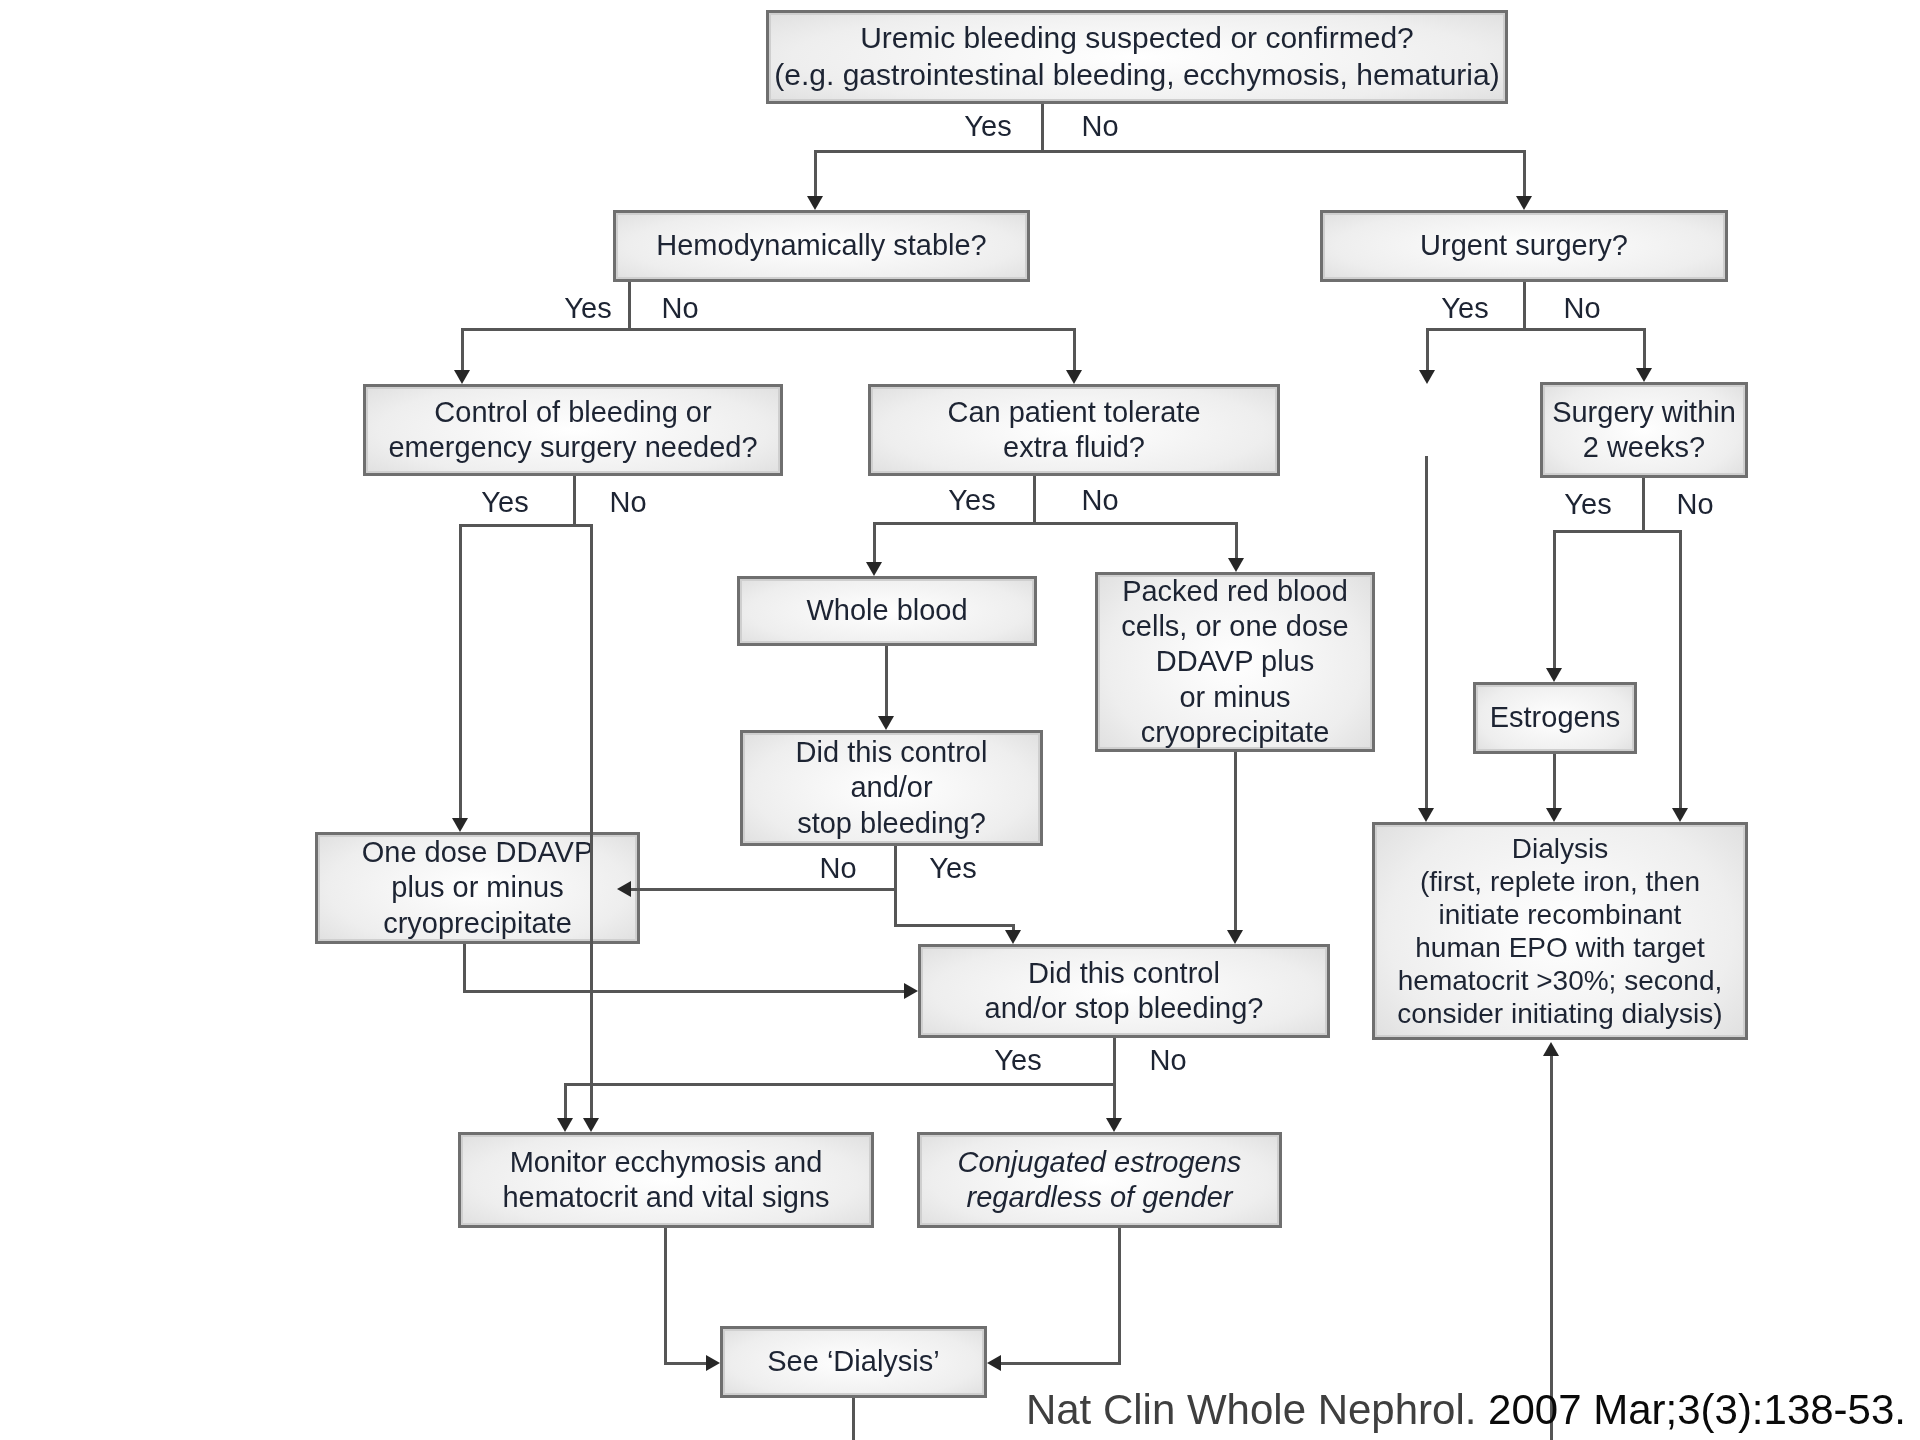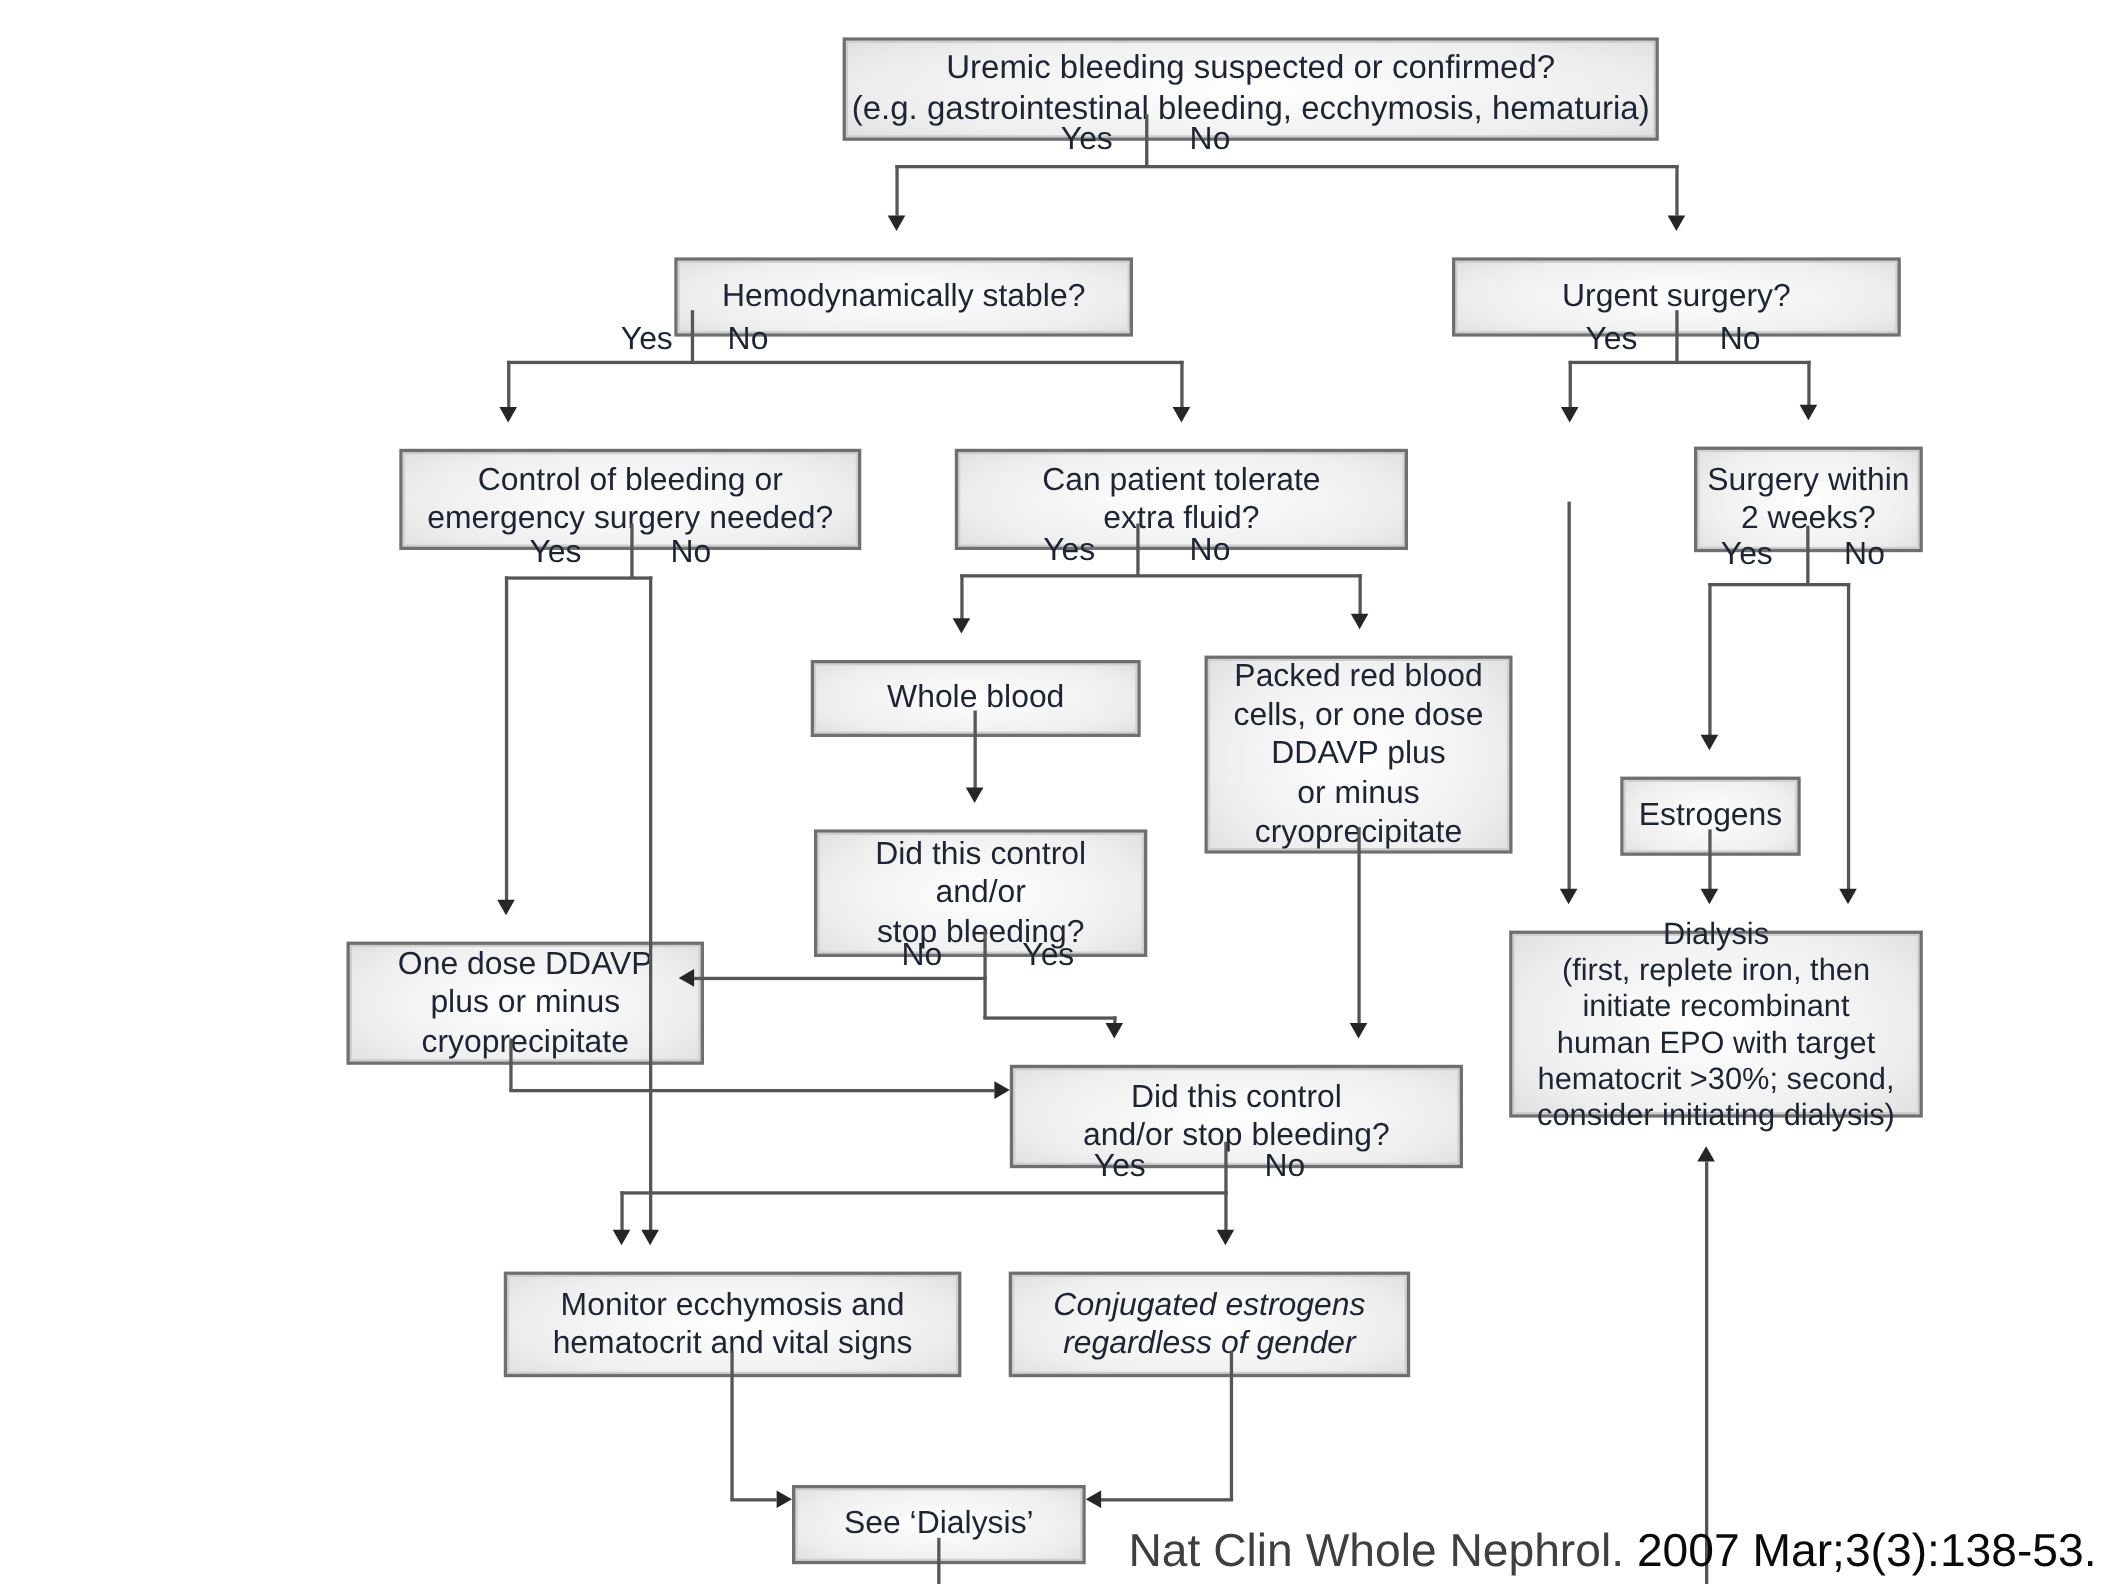--- a/index.html
+++ b/index.html
@@ -11,21 +11,20 @@
     position:absolute;
     border:3px solid #6f6f6f;
     background:radial-gradient(ellipse 90% 110% at 50% 50%, #ffffff 0%, #eeeeee 52%, #cbcbcb 100%);
     box-shadow:inset 0 0 0 2px #cfcfcf;
     color:#1d2433;
     display:flex;align-items:center;justify-content:center;
     text-align:center;white-space:pre-line;
     font-size:29px;line-height:1.22;
     box-sizing:border-box;
     padding:4px;
-    margin-top:24px;
   }
   .box.small{font-size:28px;line-height:1.18;}
   .lbl{
     position:absolute;width:90px;text-align:center;
     font-size:29px;color:#1d2433;
   }
   .ln{position:absolute;background:#565656;}
   .ar{position:absolute;width:0;height:0;}
   .ar.down{border-left:8px solid transparent;border-right:8px solid transparent;border-top:14px solid #262626;}
   .ar.up{border-left:8px solid transparent;border-right:8px solid transparent;border-bottom:14px solid #262626;}
@@ -58,21 +57,21 @@
 DDAVP plus
 or minus
 cryoprecipitate</div>
   <div class="box" style="left:740px;top:730px;width:303px;height:116px;">Did this control
 and/or
 stop bleeding?</div>
   <div class="box" style="left:1473px;top:682px;width:164px;height:72px;">Estrogens</div>
   <div class="box" style="left:315px;top:832px;width:325px;height:112px;">One dose DDAVP
 plus or minus
 cryoprecipitate</div>
-  <div class="box small" style="left:1372px;top:822px;width:376px;height:170px;">Dialysis
+  <div class="box small" style="left:1372px;top:822px;width:376px;height:218px;">Dialysis
 (first, replete iron, then
 initiate recombinant
 human EPO with target
 hematocrit &gt;30%; second,
 consider initiating dialysis)</div>
   <div class="box" style="left:918px;top:944px;width:412px;height:94px;">Did this control
 and/or stop bleeding?</div>
   <div class="box" style="left:458px;top:1132px;width:416px;height:96px;">Monitor ecchymosis and
 hematocrit and vital signs</div>
   <div class="box" style="left:917px;top:1132px;width:365px;height:96px;font-style:italic;">Conjugated estrogens

